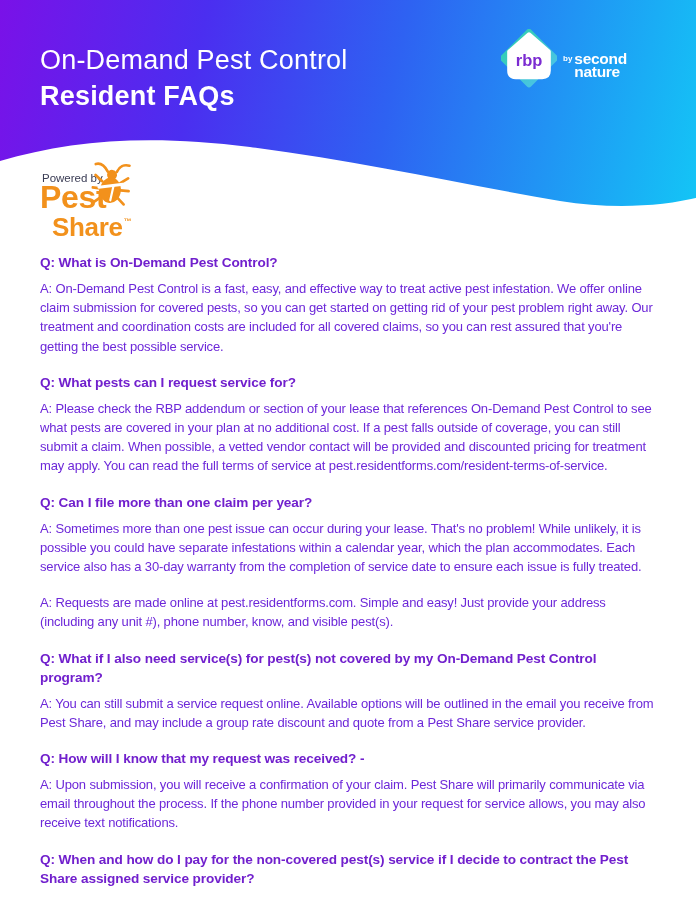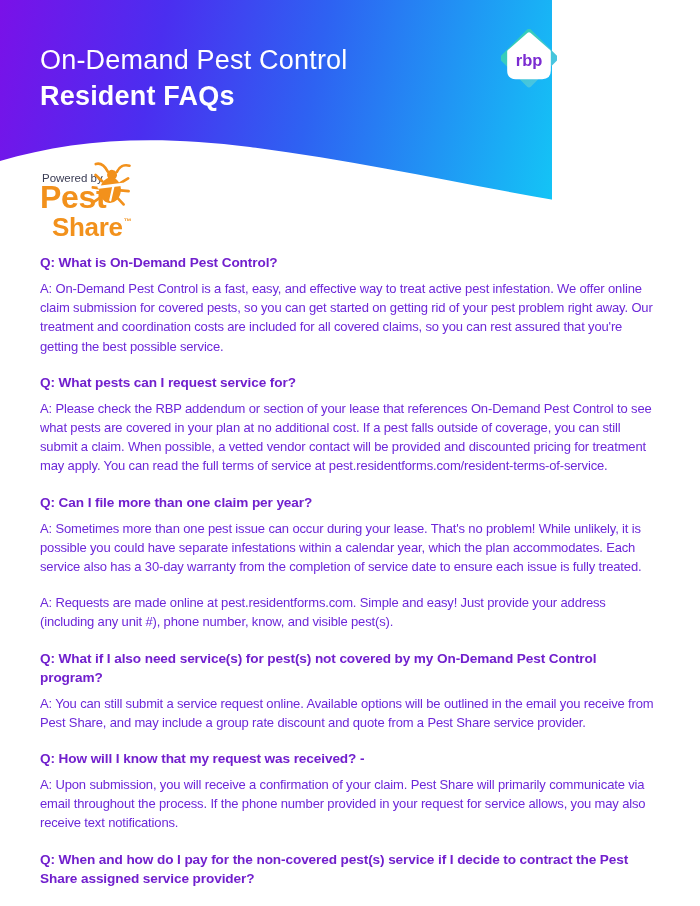--- a/index.html
+++ b/index.html
@@ -2,31 +2,31 @@
 <html><head>
 <meta charset="utf-8">
 <style>
   * { margin: 0; padding: 0; box-sizing: border-box; }
   html, body { background: #ffffff; }
   body { width: 700px; height: 906px; font-family: "Liberation Sans", "DejaVu Sans", sans-serif; }
   .page { position: relative; width: 700px; height: 906px; background: #ffffff; overflow: hidden; }
 
   
   .hero {
-    position: relative; width: 552px; height: 240px;
+    position: relative; width: 696px; height: 240px;
     background: linear-gradient(102deg, #7a11e8 0%, #4b2ef0 28%, #2e62f2 55%, #13c7f6 100%);
   }
   .hero-wave { position: absolute; left: 0; top: 0; width: 700px; height: 240px; display: block; }
   .titles { position: absolute; left: 40px; top: 42px; color: #ffffff; }
   .title-1 { font-size: 27px; font-weight: 500; line-height: 36px; letter-spacing: 0.2px; }
   .title-2 { font-size: 27px; font-weight: 800; line-height: 36px; letter-spacing: 0.2px; }
 
   .brand-lockup { position: absolute; left: 501px; top: 29px; display: flex; align-items: flex-start; }
   .rbp-svg { width: 56px; height: 60px; display: block; }
-  .sn { display: flex; margin-top: 32px; margin-left: 6px; color: #ffffff; }
+  .sn { display: flex; margin-top: 24px; margin-left: 6px; color: #ffffff; }
   .sn-by { font-size: 8px; font-weight: 600; margin-top: 1px; margin-right: 2px; }
   .sn-words { font-size: 15.5px; font-weight: 800; line-height: 12.5px; letter-spacing: -0.3px; }
   .sn-words .sn-nature { padding-right: 3px; }
 
   
   .pestshare { position: absolute; left: 40px; top: 168px; width: 160px; height: 70px; }
   .ps-powered { font-size: 11.5px; font-weight: 500; color: #3a3c54; margin: 4px 0 2px 2px; }
   .ps-bug { position: absolute; left: 52px; top: -6px; width: 40px; height: 44px; transform: rotate(6deg); }
   .ps-word1 { font-size: 32px; font-weight: 800; color: #f2911c; line-height: 22px; letter-spacing: -0.3px; }
   .ps-word2 { font-size: 26px; font-weight: 800; color: #f2911c; line-height: 27px; letter-spacing: -0.3px; margin-left: 12px; }

